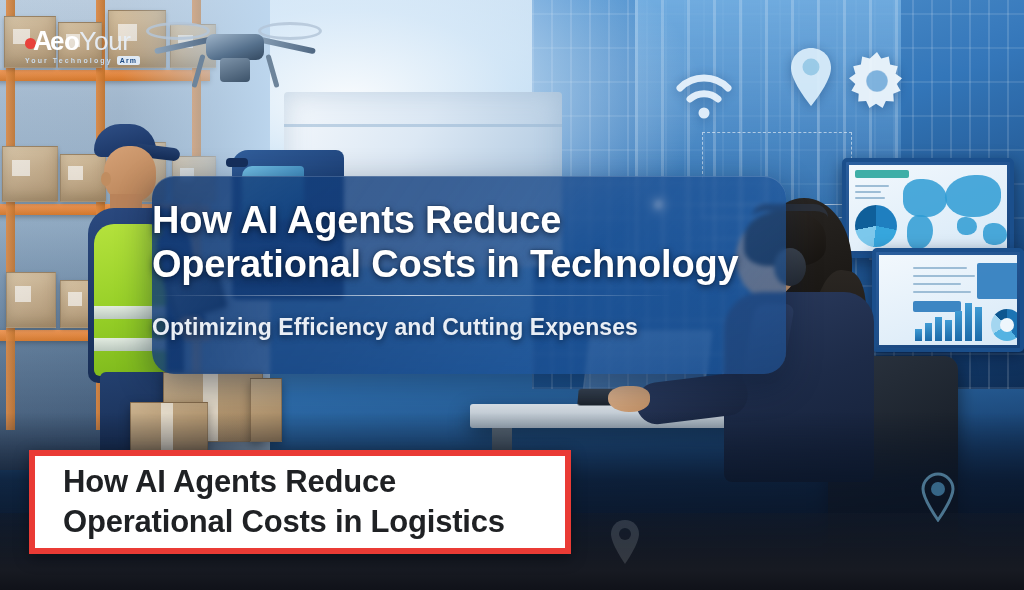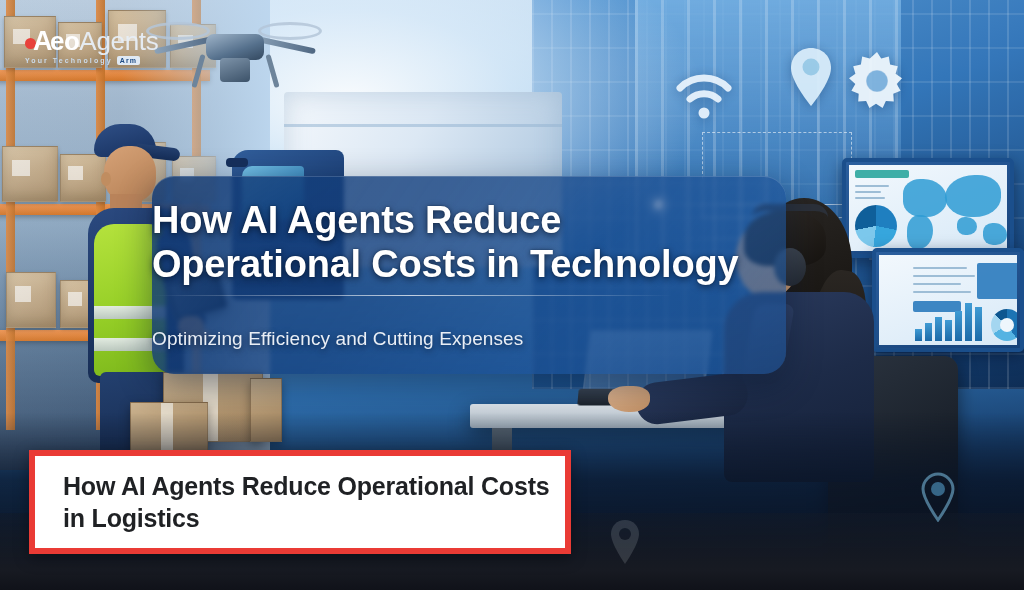--- a/index.html
+++ b/index.html
@@ -385,24 +385,24 @@
     line-height:1.16;
     letter-spacing:-.2px;
     text-shadow:0 2px 7px rgba(4,18,40,.75), 0 0 2px rgba(0,0,0,.4);
     white-space:nowrap;
   }
   .hero-div{
     width:520px; height:1px; margin:9px 0 0;
     background:linear-gradient(90deg,rgba(255,255,255,0),rgba(255,255,255,.72),rgba(255,255,255,0));
   }
   .hero-sub{
-    margin-top:32px;
+    margin-top:18px;
     color:#e9eef5;
-    font-size:19px;
-    font-weight:normal;
+    font-size:23px;
+    font-weight:bold;
     letter-spacing:.1px;
     text-shadow:0 2px 6px rgba(4,18,40,.7);
     white-space:nowrap;
   }
 
   
   .logo{ position:absolute; left:25px; top:28px; height:40px; display:flex; flex-direction:column; }
   .logo-row{ display:flex; align-items:flex-end; }
   .logo-mark{ position:relative; width:24px; height:26px; margin-right:1px; }
   .logo-dot{
@@ -436,21 +436,21 @@
   .caption-card{
     position:absolute; left:29px; top:450px; width:542px; height:104px;
     background:#ffffff;
     border:6px solid #ea3b35;
     box-shadow:0 4px 14px rgba(0,0,0,.35);
     display:flex; align-items:center;
   }
   .caption-text{
     padding:0 0 0 28px;
     color:#1f2124;
-    font-size:25px;
+    font-size:31px;
     font-weight:bold;
     line-height:1.30;
     letter-spacing:-.2px;
   }
 
   
   .floorpin{ position:absolute; opacity:.30; }
   .floorpin.bright{ opacity:.55; }
 </style>
 </head>
@@ -643,21 +643,21 @@
     </div>
   </div>
 
   <div class="logo">
     <div class="logo-row">
       <span class="logo-mark">
         <span class="logo-dot"></span>
         <span class="logo-a">A</span>
       </span>
       <span class="logo-eo">eo</span>
-      <span class="logo-logic">Agents</span>
+      <span class="logo-logic">Your</span>
     </div>
     <div class="logo-tag">
       <span class="logo-tagtext">Your Technology</span>
       <span class="logo-tagchip">Arm</span>
     </div>
   </div>
 
   <div class="caption-card">
     <div class="caption-text">How AI Agents Reduce Operational Costs in Logistics</div>
   </div>

